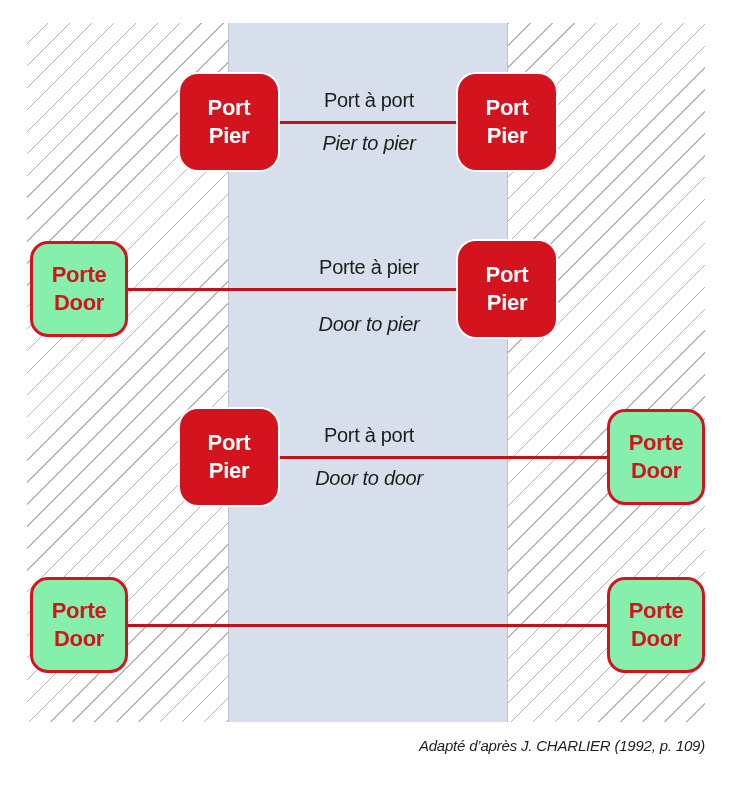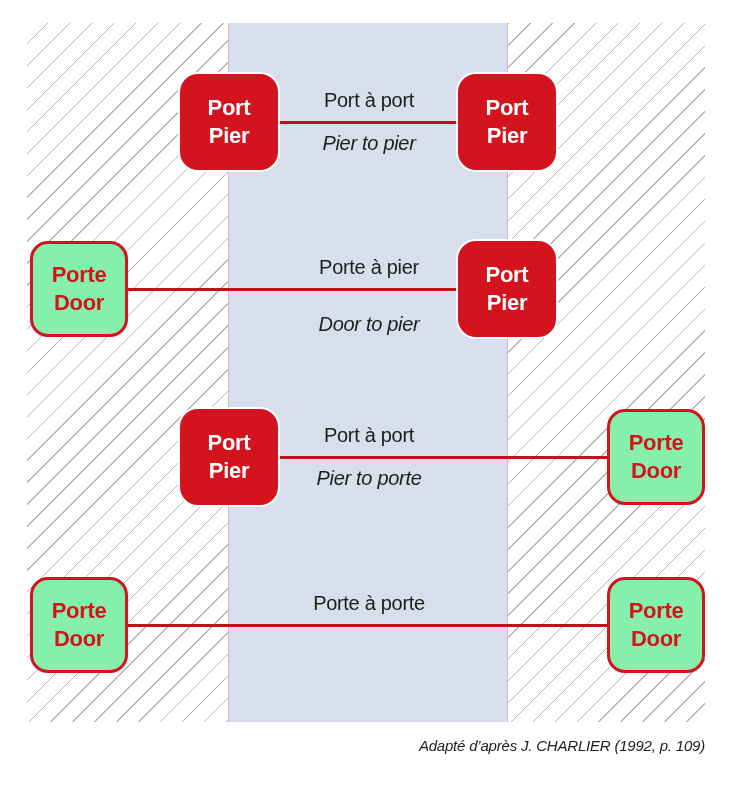--- a/index.html
+++ b/index.html
@@ -73,32 +73,31 @@
     <span class="l1">Porte</span>
     <span class="l2">Door</span>
   </div>
   <div class="box red" style="left:458px;top:241px;">
     <span class="l1">Port</span>
     <span class="l2">Pier</span>
   </div>
 
   <div class="link" style="left:229px;top:455.5px;width:427px;"></div>
   <div class="route-label fr" style="top:424px;">Port à port</div>
-  <div class="route-label en" style="top:467px;">Pier to porte</div>
+  <div class="route-label en" style="top:467px;">Door to door</div>
   <div class="box red" style="left:180px;top:409px;">
     <span class="l1">Port</span>
     <span class="l2">Pier</span>
   </div>
   <div class="box white" style="left:607px;top:409px;">
     <span class="l1">Porte</span>
     <span class="l2">Door</span>
   </div>
 
   <div class="link" style="left:79px;top:623.5px;width:577px;"></div>
-  <div class="route-label fr" style="top:592px;">Porte à porte</div>
   <div class="box white" style="left:30px;top:577px;">
     <span class="l1">Porte</span>
     <span class="l2">Door</span>
   </div>
   <div class="box white" style="left:607px;top:577px;">
     <span class="l1">Porte</span>
     <span class="l2">Door</span>
   </div>
 
   <div class="caption">

